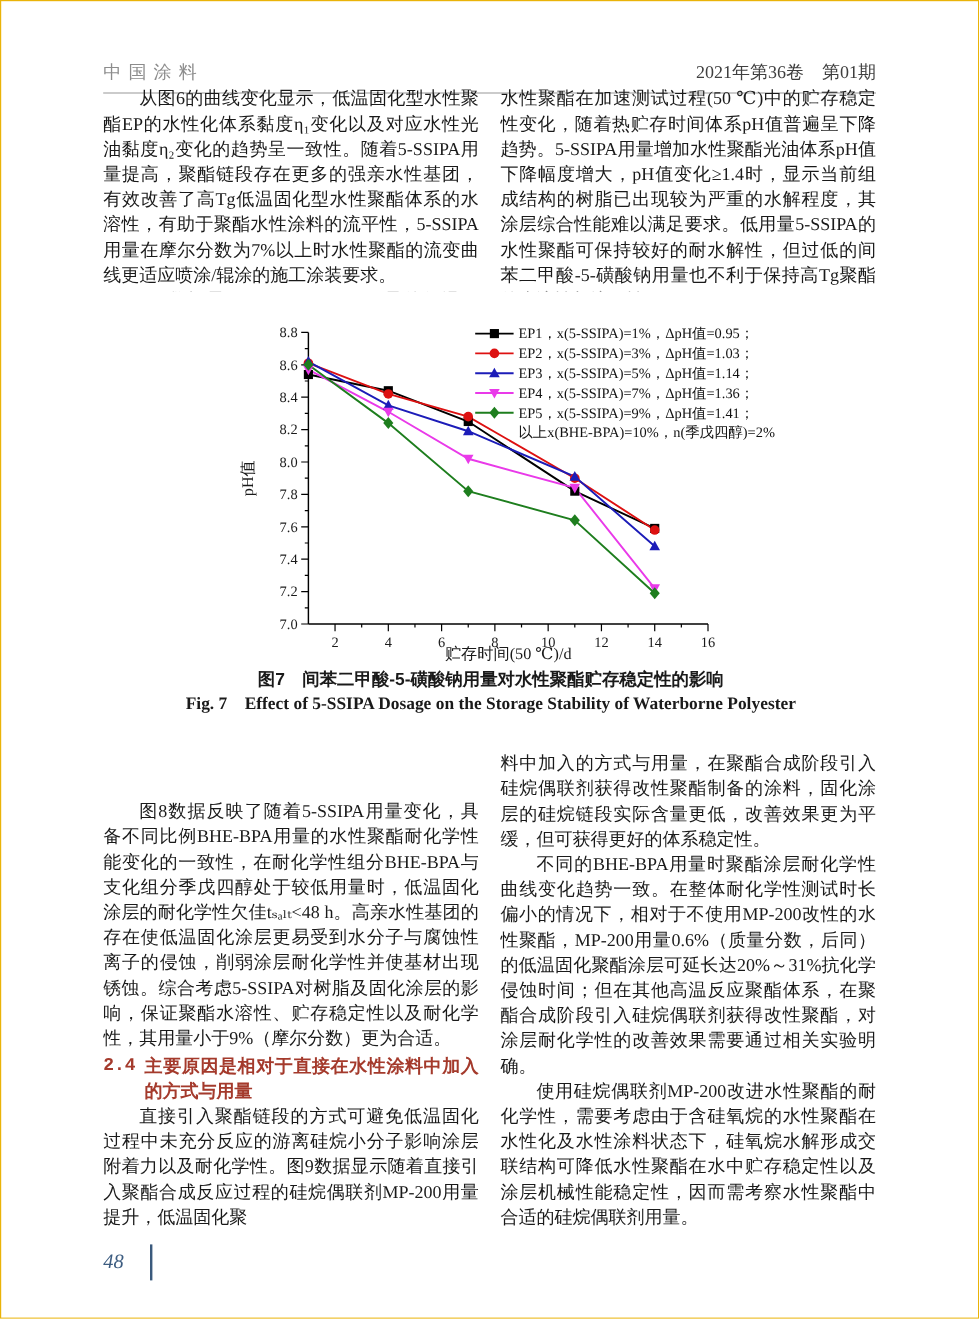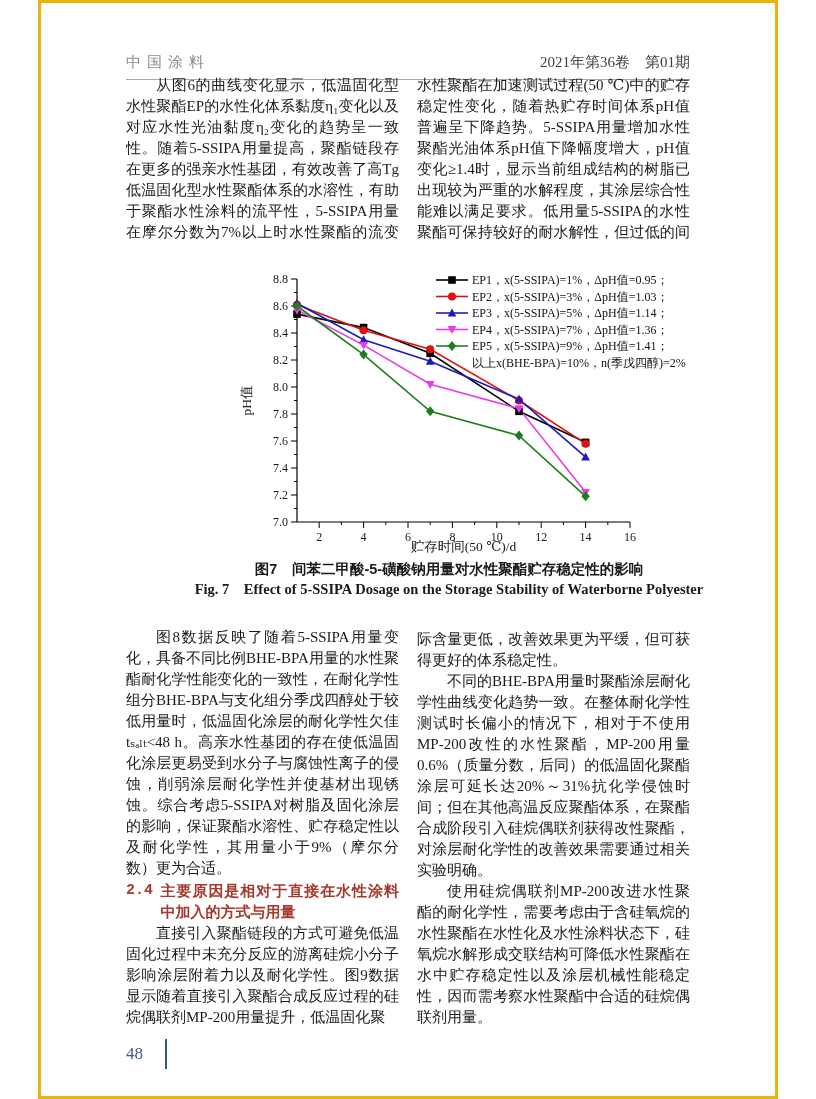--- a/index.html
+++ b/index.html
@@ -1,18 +1,18 @@
 <!DOCTYPE html>
 <html><head>
 <meta charset="utf-8">
 <style>
   html,body { margin:0; padding:0; background:#ffffff; }
   .page {
-    position:relative; width:740px; height:1099px; margin:0 auto;
-    background:#ffffff; border:3px solid #eab308; box-sizing:border-box;
+    position:relative; width:816px; height:1099px; margin:0 auto;
+    background:#ffffff; border:1px solid #eab308; box-sizing:border-box;
     font-family:"Liberation Serif","DejaVu Serif",serif; color:#1a1a1a;
     overflow:hidden;
   }
   .header {
     position:absolute; top:50px; left:85px; right:85px;
     display:flex; justify-content:space-between; align-items:baseline;
     border-bottom:1px solid #a9a9a9; padding-bottom:7px;
   }
   .journal-name { color:#8c8c8c; font-size:15px; letter-spacing:6px; }
   .issue-info  { color:#3f3f3f; font-size:15px; }
@@ -31,21 +31,21 @@
   .sec-num { flex:none; width:2.3em;font-family:Liberation Mono, monospace; }
   .sec-title { flex:1 1 0; text-align:justify; }
 
   .figure-block { position:absolute; top:262px; left:85px; width:646px; }
   .figure-block svg { display:block; }
   .caption { text-align:center; font-weight:bold; margin:0; }
   .caption-cn { font-size:14.5px; line-height:20px; font-family:"Liberation Sans","DejaVu Sans",sans-serif; }
   .caption-en { font-size:14.5px; line-height:20px; font-family:"Liberation Serif","DejaVu Serif",serif; }
 
   .footer { position:absolute; top:1036px; left:85px; display:flex; align-items:center; }
-  .page-number { font-size:17px; color:#3c5c80; margin-right:22px; }
+  .page-number { font-size:17px; color:#3c5c80; margin-right:22px;font-style:italic; }
   .footer-divider { width:2px; height:30px; background:#3b5a7d; margin-right:8px; }
   .footer-col-title { font-size:14.5px; font-weight:bold; color:#3b5a7d;
     font-family:"Liberation Sans","DejaVu Sans",sans-serif; line-height:16px; }
   .footer-col-sub { font-size:9.5px; color:#6b87a6; line-height:12px; }
 </style>
 </head>
 <body>
 
 <div class="page">
 

